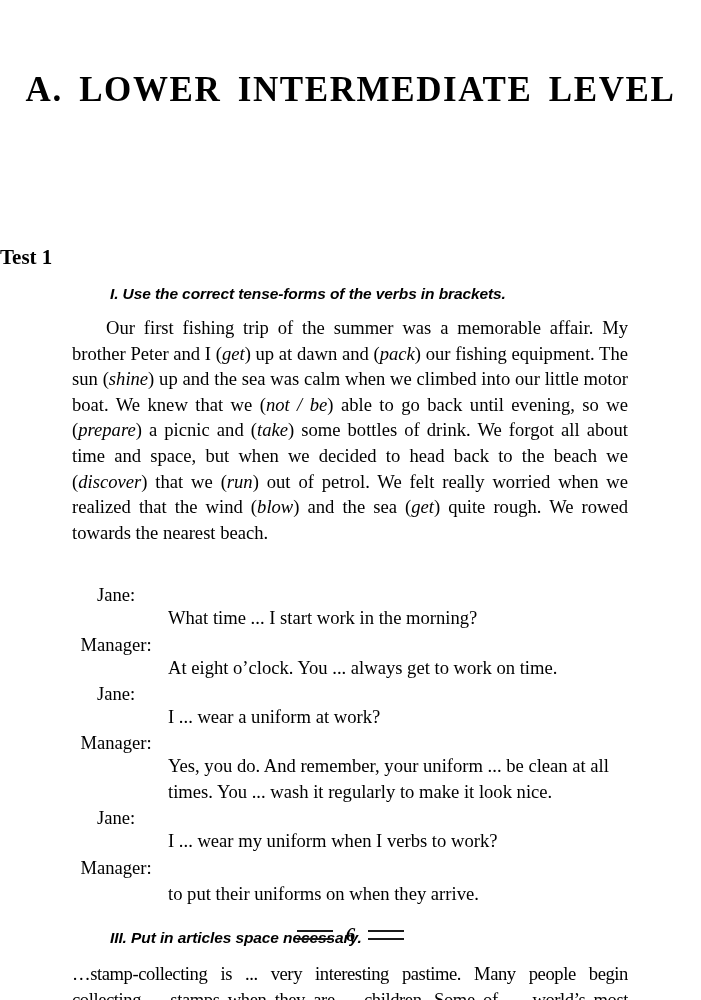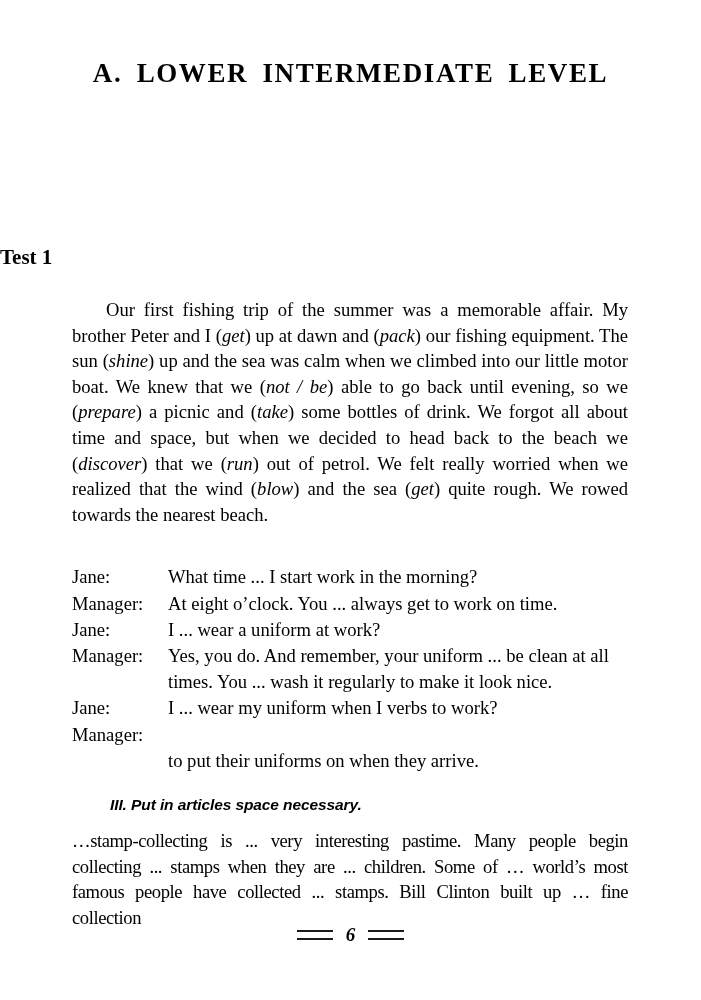--- a/index.html
+++ b/index.html
@@ -19,27 +19,27 @@
   .page {
     position: absolute;
     top: 0; left: 0;
     width: 701px;
     height: 1000px;
   }
 
   
   .section-title {
     position: absolute;
-    top: 58px;
+    top: 70px;
     left: 0;
     width: 701px;
     text-align: center;
     font-family: "Liberation Serif", serif;
     font-weight: bold;
-    font-size: 27px;
+    font-size: 35px;
     letter-spacing: 1.6px;
     word-spacing: 6px;
     white-space: nowrap;
   }
 
   
   .test-heading {
     position: absolute;
     top: 245px;
     left: 0;
@@ -96,26 +96,27 @@
     font-size: 18.6px;
     line-height: 26.2px;
   }
   .d-row {
     display: flex;
     align-items: flex-start;
   }
   .d-speaker {
     width: 88px;
     flex: 0 0 88px;
-    text-align: left;
+    text-align: center;
     padding-right: 8px;
     white-space: nowrap;
   }
   .d-text {
     flex: 1 1 auto;
+    margin-top: 23px;
   }
   .d-cont {
     padding-left: 96px;
   }
 
   
   .gap-after-head { height: 12px; }
   .gap-block-1 { height: 23px; }
   .gap-block-2 { height: 14px; }
   .gap-block-3 { height: 22px; }
@@ -153,20 +154,21 @@
 <body>
 
 <div class="page">
 
   <div class="section-title">A.  LOWER  INTERMEDIATE  LEVEL</div>
 
   <div class="test-heading">Test 1</div>
 
   <div class="content">
 
+    <div class="ex-heading">I. Use the correct tense-forms of the verbs in brackets.</div>
 
     <div class="gap-after-head"></div>
 
     <p class="body-par indent-first" id="par-1"><span>Our first fishing trip of the summer was a memorable affair. My brother Peter and I (</span><i>get</i><span>) up at dawn and (</span><i>pack</i><span>) our fishing equipment. The sun (</span><i>shine</i><span>) up and the sea was calm when we climbed into our little motor boat. We knew that we (</span><i>not / be</i><span>) able to go back until evening, so we (</span><i>prepare</i><span>) a picnic and (</span><i>take</i><span>) some bottles of drink. We forgot all about time and space, but when we decided to head back to the beach we (</span><i>discover</i><span>) that we (</span><i>run</i><span>) out of petrol. We felt really worried when we realized that the wind (</span><i>blow</i><span>) and the sea (</span><i>get</i><span>) quite rough. We rowed towards the nearest beach.</span></p>
 
     <div class="gap-block-1"></div>
 
 
     <div class="gap-block-2"></div>
 

